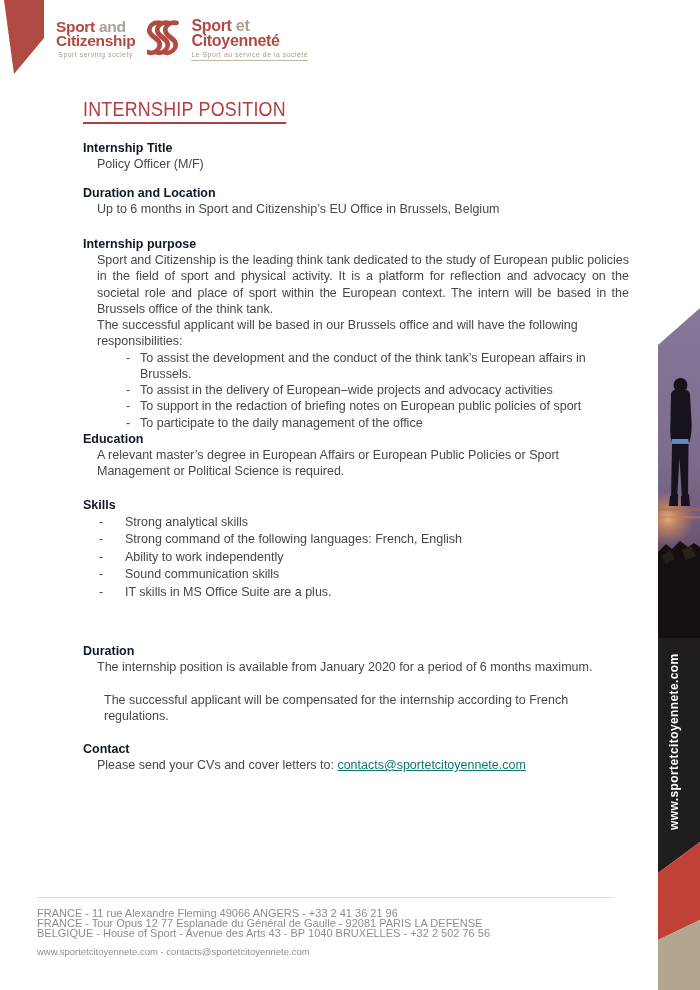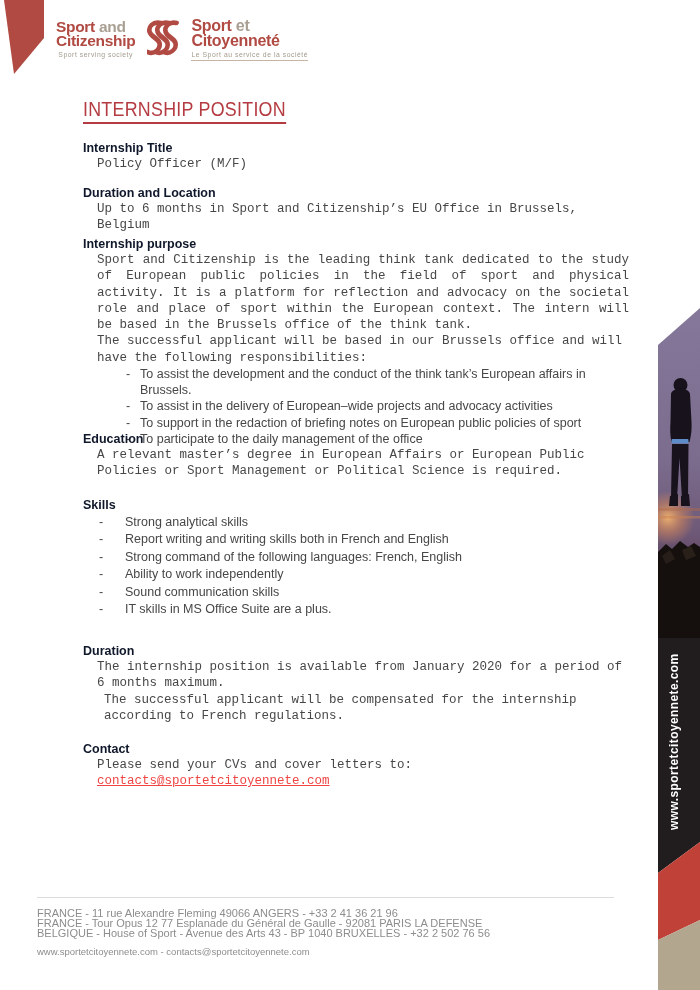--- a/index.html
+++ b/index.html
@@ -27,31 +27,31 @@
   .title-wrap{position:absolute;left:83px;top:97px;}
   .page-title{
     display:inline-block;transform:scaleX(0.85);transform-origin:left top;
     font-size:21px;font-weight:400;letter-spacing:0.3px;color:#b43b41;
     border-bottom:2px solid #b43b41;padding-bottom:1px;white-space:nowrap;
   }
 
   
   .sec{position:absolute;left:83px;width:546px;font-size:12.5px;line-height:16.3px;}
   .sec h2{margin:0;font-size:12.5px;line-height:16px;font-weight:bold;color:#0f172a;}
-  .sec .body{margin:0;padding-left:14px;color:#474747;font-family:Liberation Mono, monospace;}
+  .sec .body{margin:0;padding-left:14px;color:#474747;}
   .sec .body.just{text-align:justify;}
   .sec .body.comp{padding-left:21px;}
   .intro{margin-top:19px;padding-left:14px;}
   ul.dashes{list-style:none;margin:0;padding:0;}
   ul.resp{padding-left:41px;}
   ul.resp li{position:relative;padding-left:16px;line-height:16.2px;}
   ul.skills{padding-left:14px;margin-top:1px;}
   ul.skills li{position:relative;padding-left:28px;line-height:17.4px;}
   ul.dashes li::before{content:"-";position:absolute;left:2px;top:0;}
-  a.email{color:#ef4444;text-decoration:underline;}
+  a.email{color:#0f766e;text-decoration:underline;}
 
   
   .footer{position:absolute;left:37px;top:897px;width:577px;}
   .footer .rule{height:1px;background:#dcdcdc;}
   .footer .org{margin-top:6px;font-size:13px;color:#7e7a74;}
   .footer .addr{margin-top:10px;font-size:11px;line-height:10px;color:#8d8d8d;}
   .footer .web{margin-top:8px;font-size:9.5px;color:#8d8d8d;}
 
   
   .sidebar{position:absolute;left:658px;top:300px;}
@@ -116,21 +116,20 @@
 
   <div class="sec" style="top:431px;">
     <h2>Education</h2>
     <p class="body">A relevant master’s degree in European Affairs or European Public Policies or Sport Management or Political Science is required.</p>
   </div>
 
   <div class="sec" style="top:497px;">
     <h2>Skills</h2>
     <ul class="dashes skills">
       <li>Strong analytical skills</li>
-      <li>Report writing and writing skills both in French and English</li>
       <li>Strong command of the following languages: French, English</li>
       <li>Ability to work independently</li>
       <li>Sound communication skills</li>
       <li>IT skills in MS Office Suite are a plus.</li>
     </ul>
   </div>
 
   <div class="sec" style="top:643px;">
     <h2>Duration</h2>
     <p class="body">The internship position is available from January 2020 for a period of 6 months maximum.</p>

